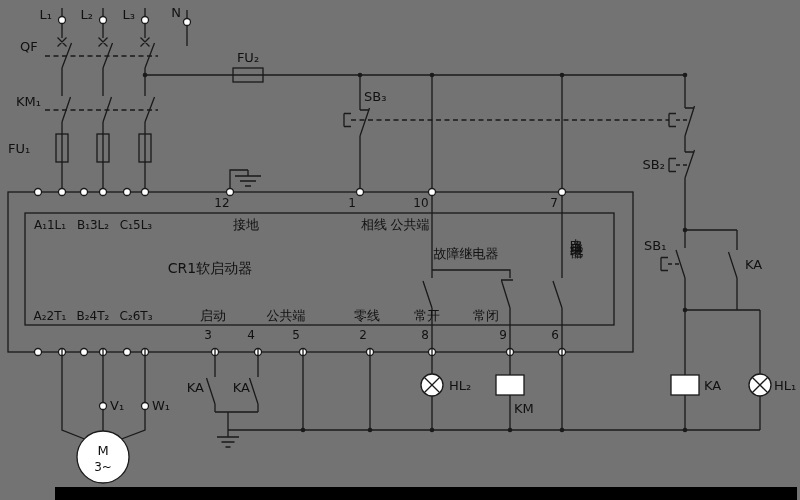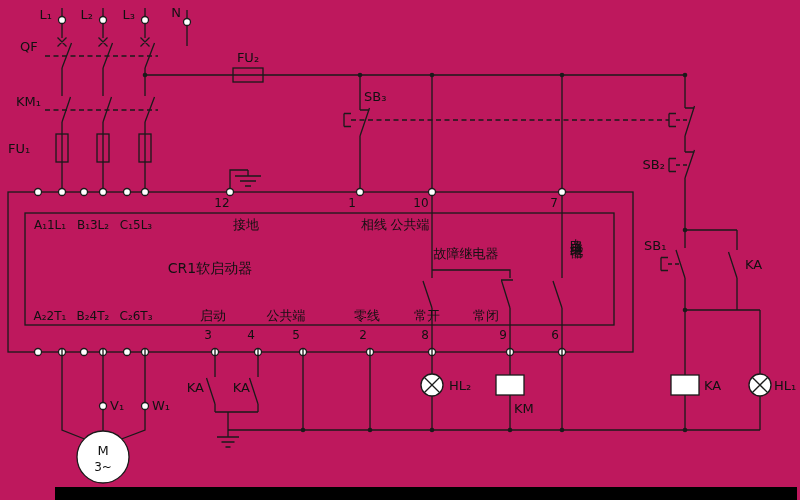--- a/index.html
+++ b/index.html
@@ -1,16 +1,16 @@
 <!DOCTYPE html>
 <html><head>
 <meta charset="utf-8">
 <style>
   html,body{margin:0;padding:0;background:#ffffff;}
-  .stage{position:relative;width:800px;height:500px;background:#be185d;overflow:hidden;
+  .stage{position:relative;width:800px;height:500px;background:#737373;overflow:hidden;
          font-family:"DejaVu Sans","Liberation Sans",sans-serif;}
   svg text{font-family:"DejaVu Sans","Liberation Sans",sans-serif;fill:#111;}
   .fs12{font-size:12px}
   .fs13{font-size:13px}
   .fs14{font-size:14px}
   .vtext{position:absolute;left:570px;top:228px;writing-mode:vertical-rl;text-orientation:upright;
          font-size:13px;line-height:1;letter-spacing:2px;color:#111;}
 </style>
 </head>
 <body>

